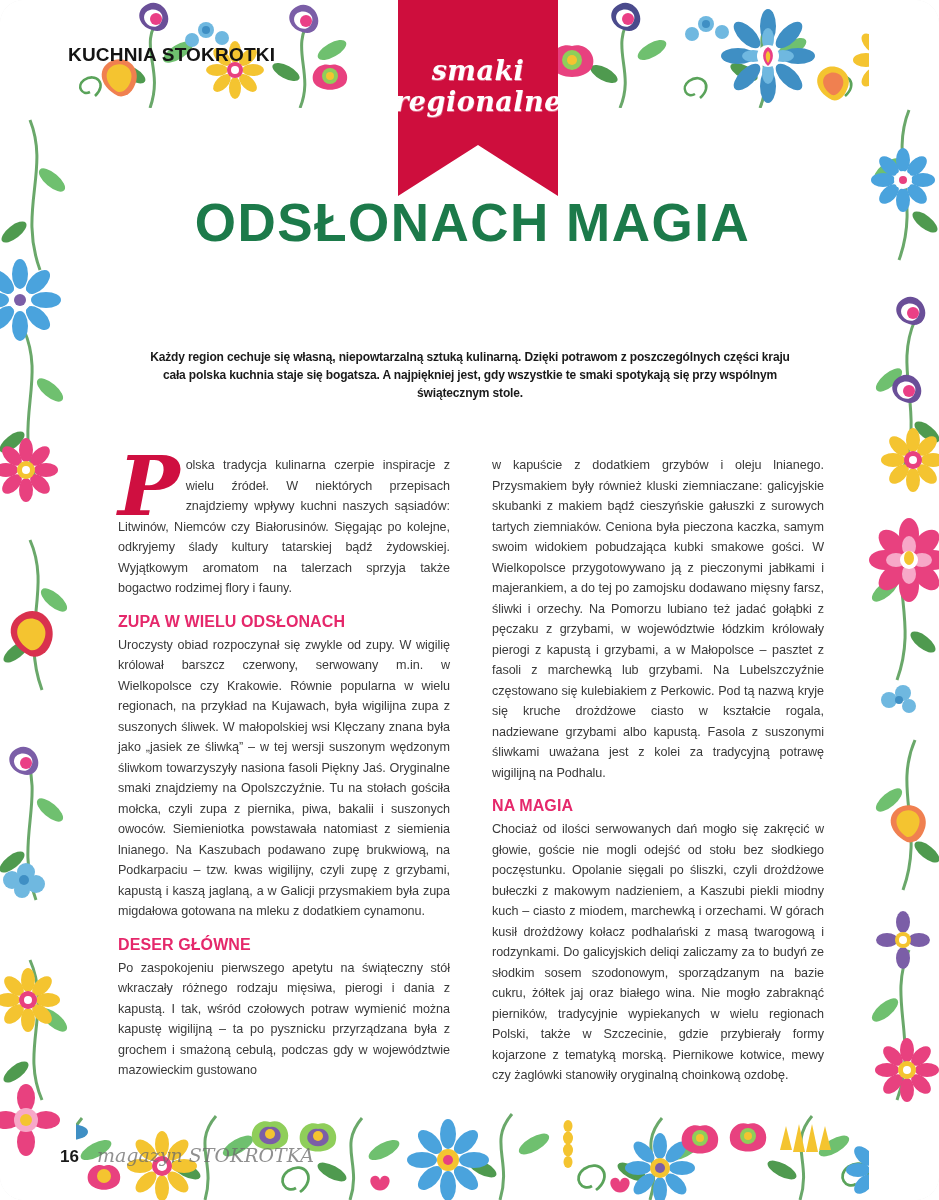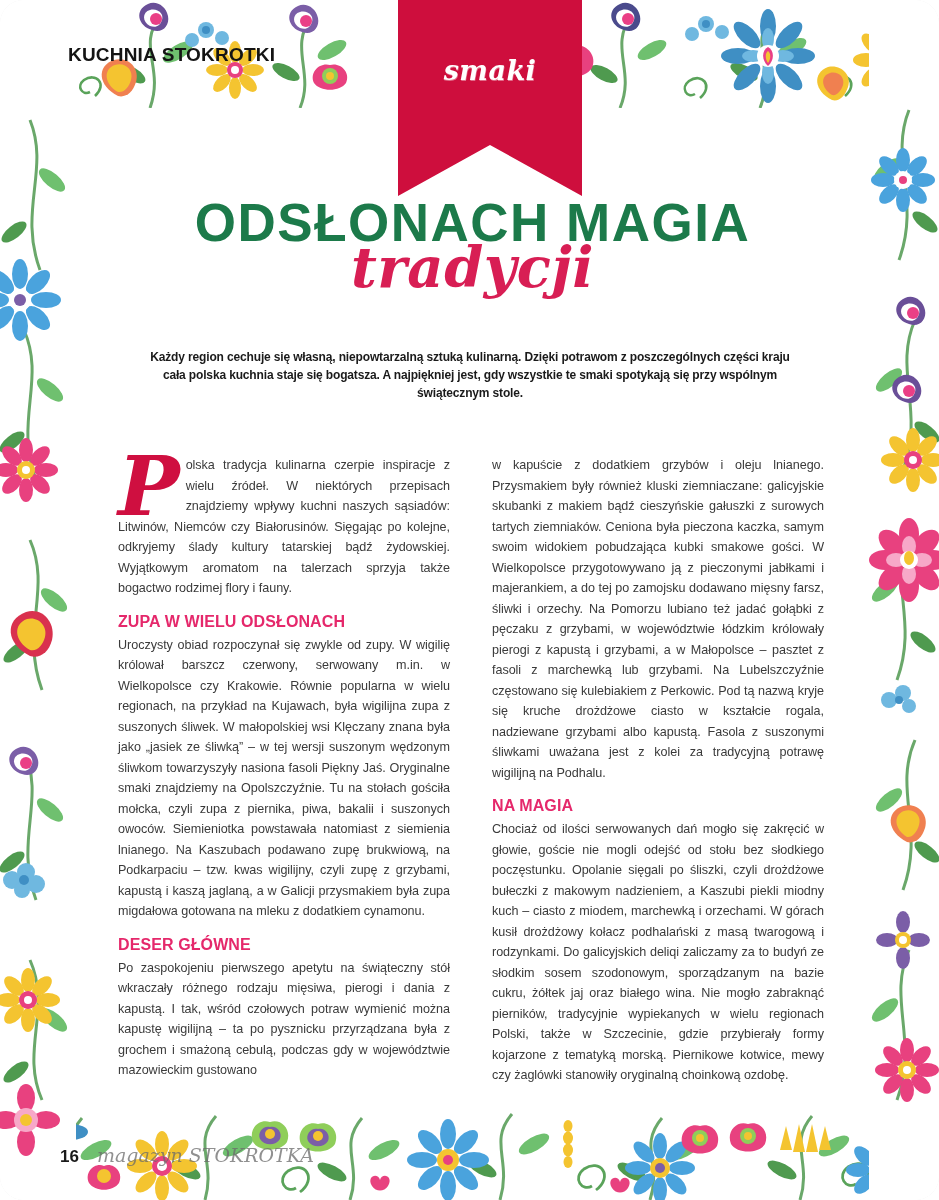--- a/index.html
+++ b/index.html
@@ -41,21 +41,21 @@
     width: 793px; height: 980px;
     background: #ffffff;
     z-index: 2;
   }
 
   
   .ribbon {
     position: absolute;
     left: 398px;
     top: 0;
-    width: 184px;
+    width: 160px;
     height: 196px;
     background: #ce0e3d;
     z-index: 6;
     clip-path: polygon(0 0, 100% 0, 100% 100%, 50% 74%, 0 100%);
     display: flex;
     flex-direction: column;
     align-items: center;
     justify-content: flex-start;
     padding-top: 56px;
   }
@@ -733,25 +733,25 @@
       </svg>
     </div>
 
     <div class="inner-mask"></div>
   </div>
 
   <div class="kicker">KUCHNIA STOKROTKI</div>
 
   <div class="ribbon">
     <div class="ribbon-line ribbon-l1">smaki</div>
+    <div class="ribbon-line ribbon-l2">regionalne</div>
   </div>
 
   <div class="title-wrap">
     <div class="title-main">ODSŁONACH MAGIA</div>
-    <div class="title-script">tradycji</div>
   </div>
 
   <div class="lead">Każdy region cechuje się własną, niepowtarzalną sztuką kulinarną. Dzięki potrawom z poszczególnych części kraju cała polska kuchnia staje się bogatsza. A najpiękniej jest, gdy wszystkie te smaki spotykają się przy wspólnym świątecznym stole.</div>
 
   <div class="columns">
 
     <div class="col">
       <p class="body-text dropcap-para">
         <span class="dropcap">P</span><span>olska tradycja kulinarna czerpie inspiracje z wielu źródeł. W niektórych przepisach znajdziemy wpływy kuchni naszych sąsiadów: Litwinów, Niemców czy Białorusinów. Sięgając po kolejne, odkryjemy ślady kultury tatarskiej bądź żydowskiej. Wyjątkowym aromatom na talerzach sprzyja także bogactwo rodzimej flory i fauny.</span>
       </p>

